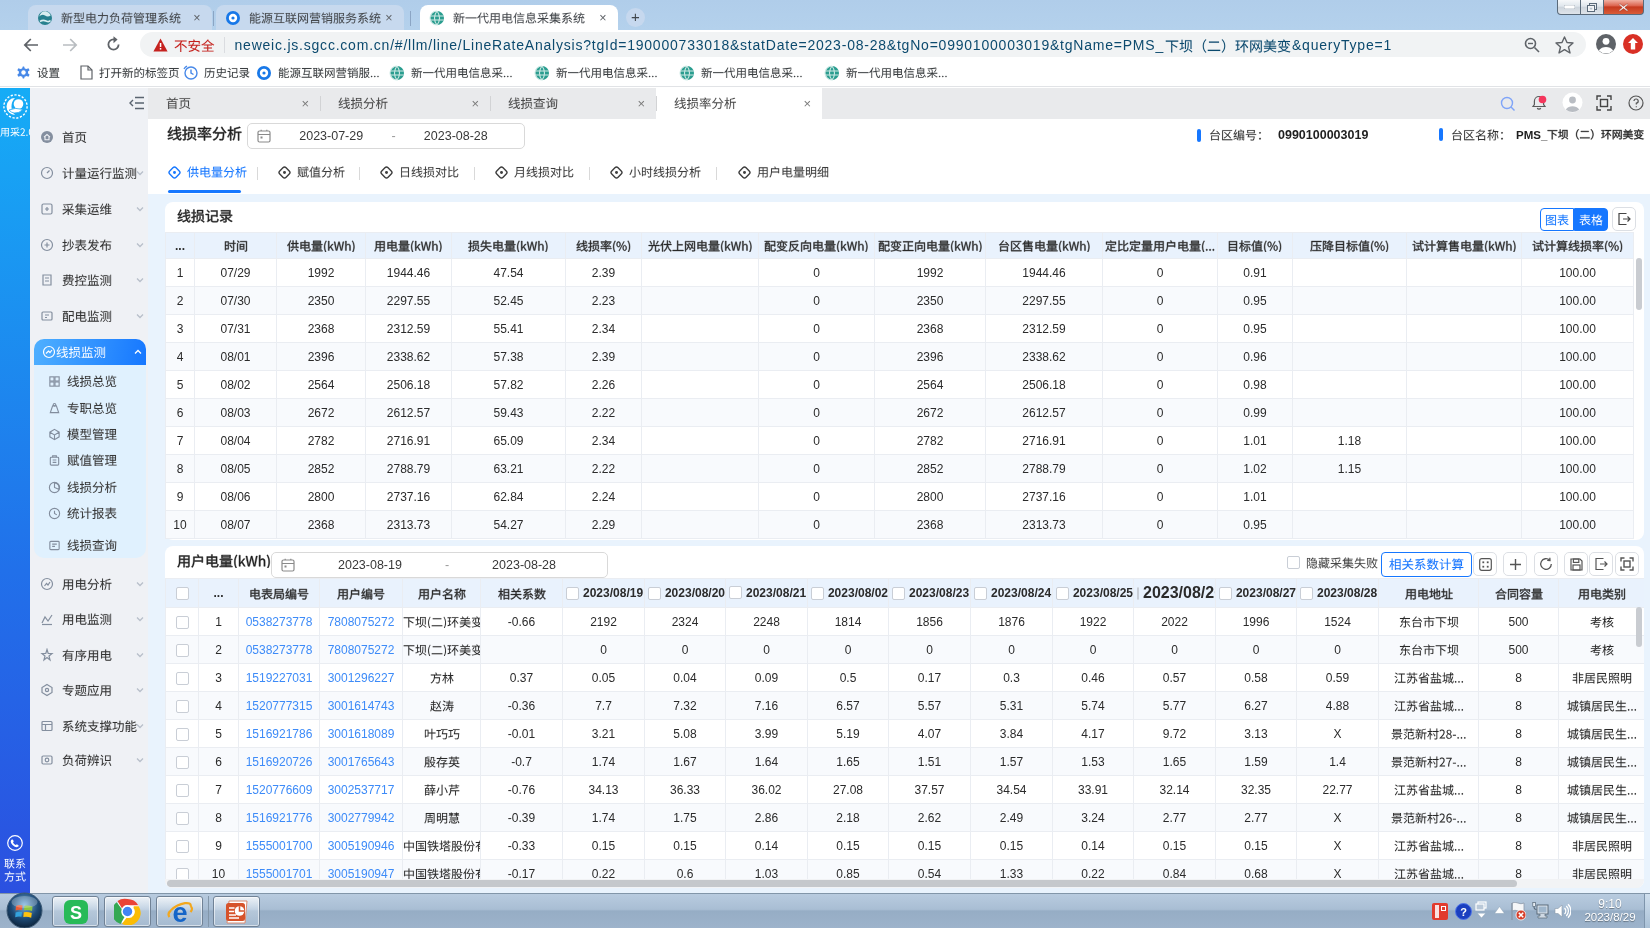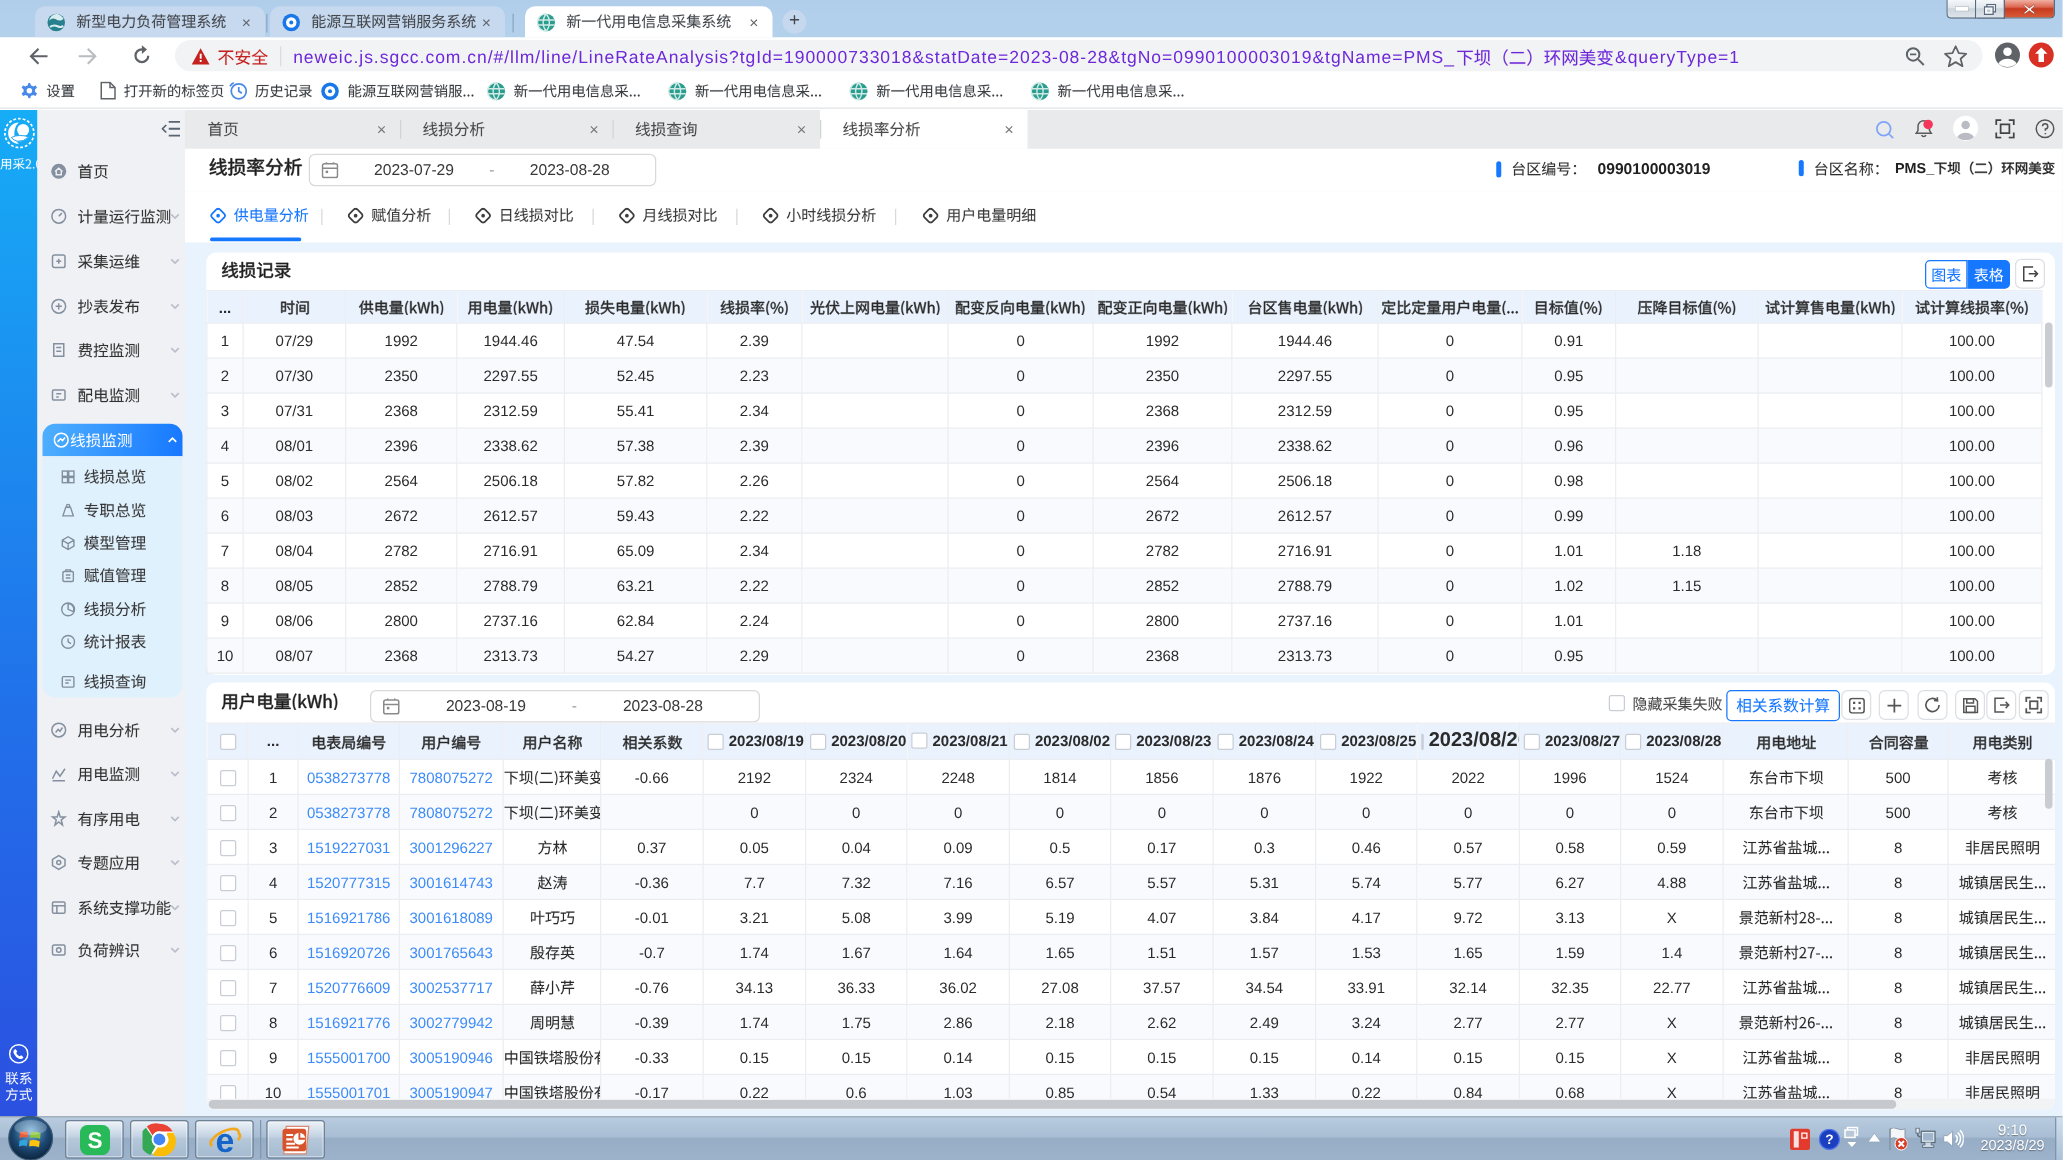--- a/index.html
+++ b/index.html
@@ -172,21 +172,21 @@
         <rect x="6.8" y="10" width="1.5" height="1.6" fill="#fff"></rect>
       </svg>
       <span style="color:#c5221f;font-size:13.5px;margin-left:6px"><svg class="z" width="40.5" height="13.5" viewBox="0 -880 3000 1000">
           <g transform="scale(1,-1)">
             <use href="#z26"></use>
             <use href="#z27" x="1000"></use>
             <use href="#z28" x="2000"></use>
           </g>
         </svg></span>
       <span style="width:1px;height:16px;background:#dadce0;margin:0 10px 0 9px"></span>
-      <span style="color:#6d28d9;white-space:nowrap;letter-spacing:.78px">neweic.js.sgcc.com.cn/#/llm/line/LineRateAnalysis?tgId=190000733018&amp;statDate=2023-08-28&amp;tgNo=0990100003019&amp;tgName=PMS_<svg class="z" width="126.0" height="14.0" viewBox="0 -880 9000 1000" style="margin:0 1px;vertical-align:-3px">
+      <span style="color:#0c4a6e;white-space:nowrap;letter-spacing:.78px">neweic.js.sgcc.com.cn/#/llm/line/LineRateAnalysis?tgId=190000733018&amp;statDate=2023-08-28&amp;tgNo=0990100003019&amp;tgName=PMS_<svg class="z" width="126.0" height="14.0" viewBox="0 -880 9000 1000" style="margin:0 1px;vertical-align:-3px">
           <g transform="scale(1,-1)">
             <use href="#z29"></use>
             <use href="#z30" x="1000"></use>
             <use href="#z31" x="2000"></use>
             <use href="#z32" x="3000"></use>
             <use href="#z33" x="4000"></use>
             <use href="#z34" x="5000"></use>
             <use href="#z14" x="6000"></use>
             <use href="#z35" x="7000"></use>
             <use href="#z36" x="8000"></use>
@@ -1385,21 +1385,21 @@
               <use href="#z2" x="2000"></use>
               <use href="#z56" x="3000"></use>
               <use href="#z113" x="4000"></use>
               <use href="#z114" x="4338"></use>
               <use href="#z115" x="4890"></use>
               <use href="#z116" x="5768"></use>
               <use href="#z117" x="6375"></use>
             </g>
           </svg>
         </div>
-        <div class="dateinput" style="left:131px;top:6px;width:312px">
+        <div class="dateinput" style="left:106px;top:6px;width:337px">
           <span style="margin-left:9px;display:flex">
             <svg width="14" height="14" viewBox="0 0 14 14">
               <rect x="1" y="2" width="12" height="11" rx="1.5" fill="none" stroke="#8a8a8a" stroke-width="1.2"></rect>
               <path d="M1 5.5 H13 M4.2 2 V0.8 M9.8 2 V0.8" stroke="#8a8a8a" stroke-width="1.2"></path>
               <rect x="3.5" y="7.5" width="2" height="2" fill="#8a8a8a"></rect>
             </svg>
           </span>
           <span style="flex:1;text-align:center">2023-08-19</span>
           <span style="color:#999">-</span>
           <span style="flex:1;text-align:center">2023-08-28</span>

